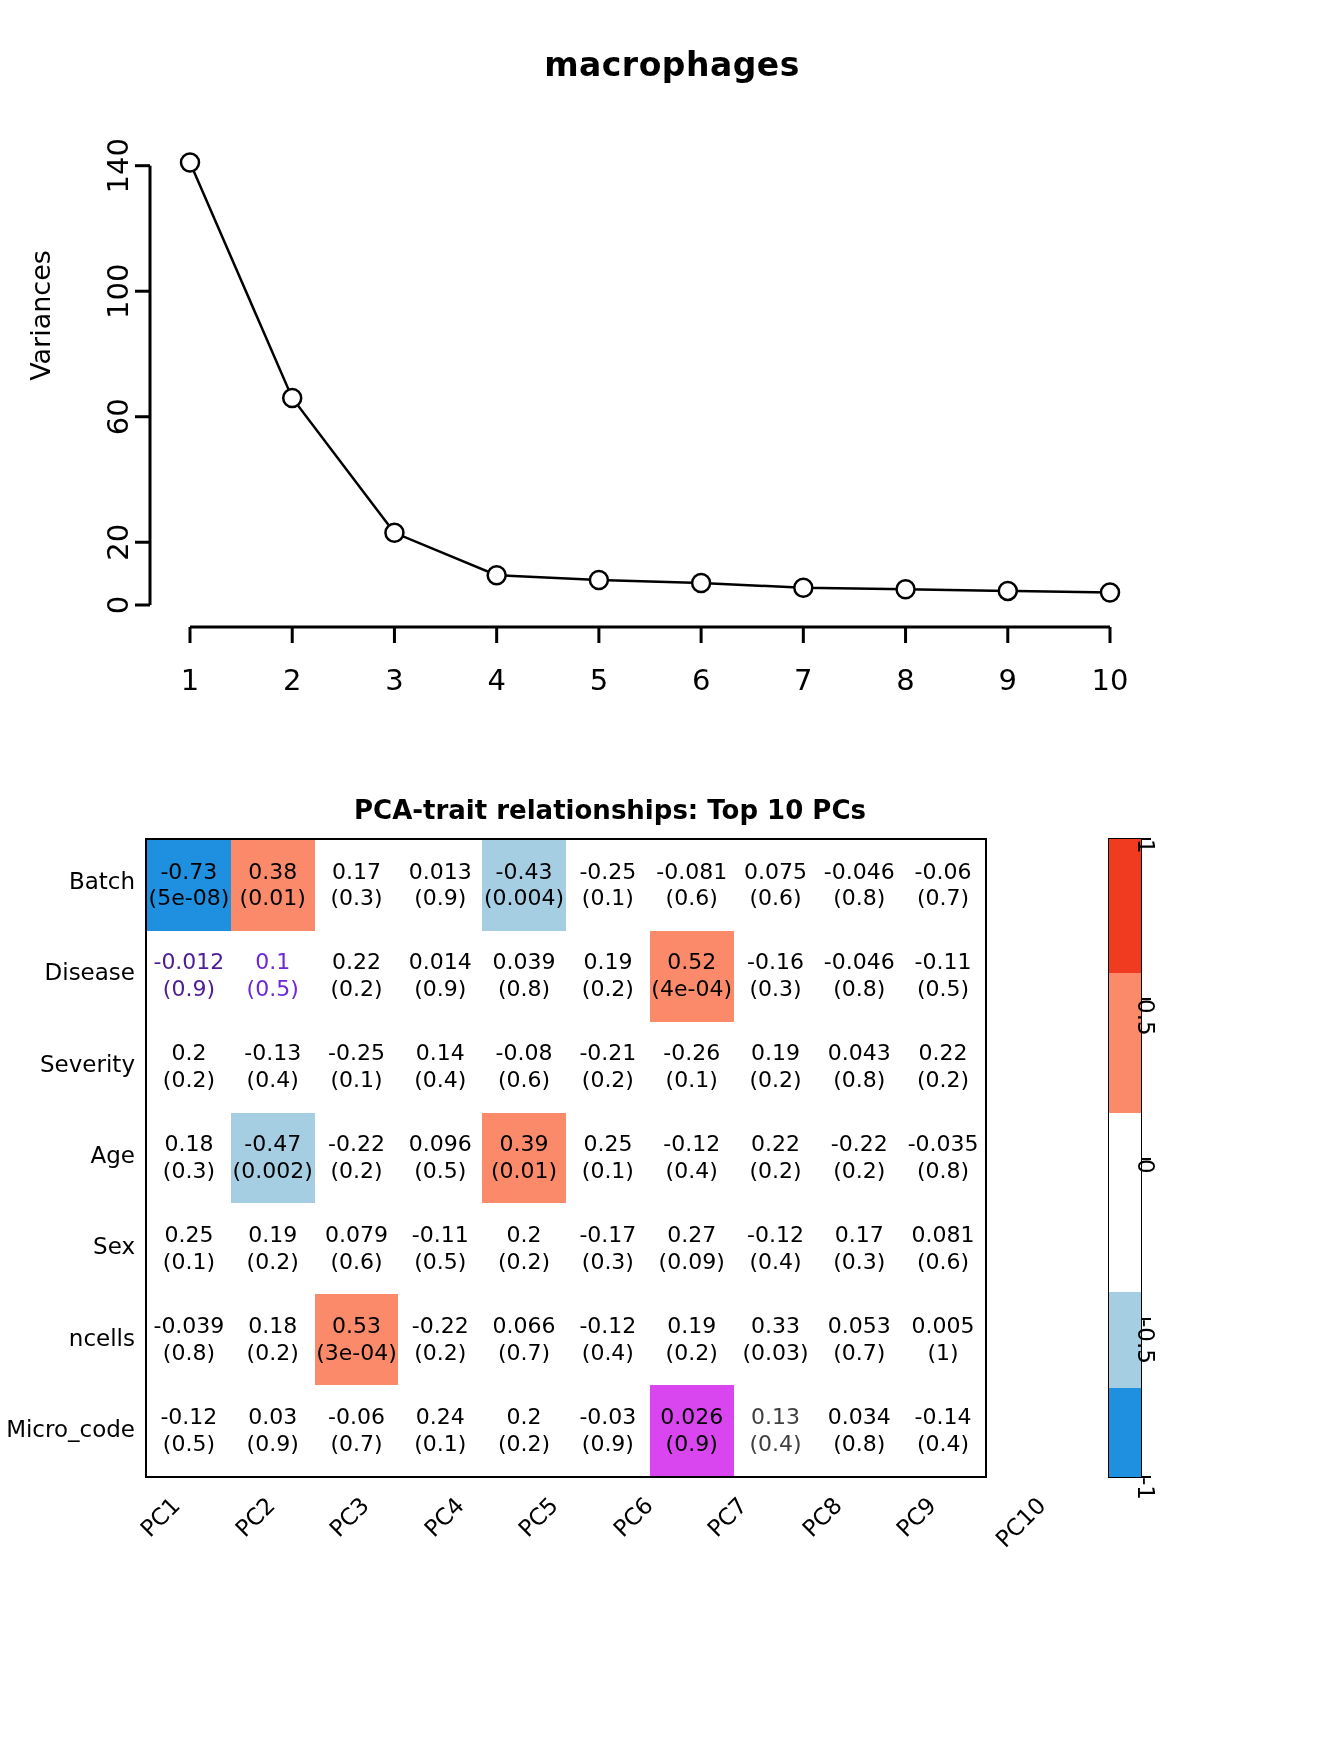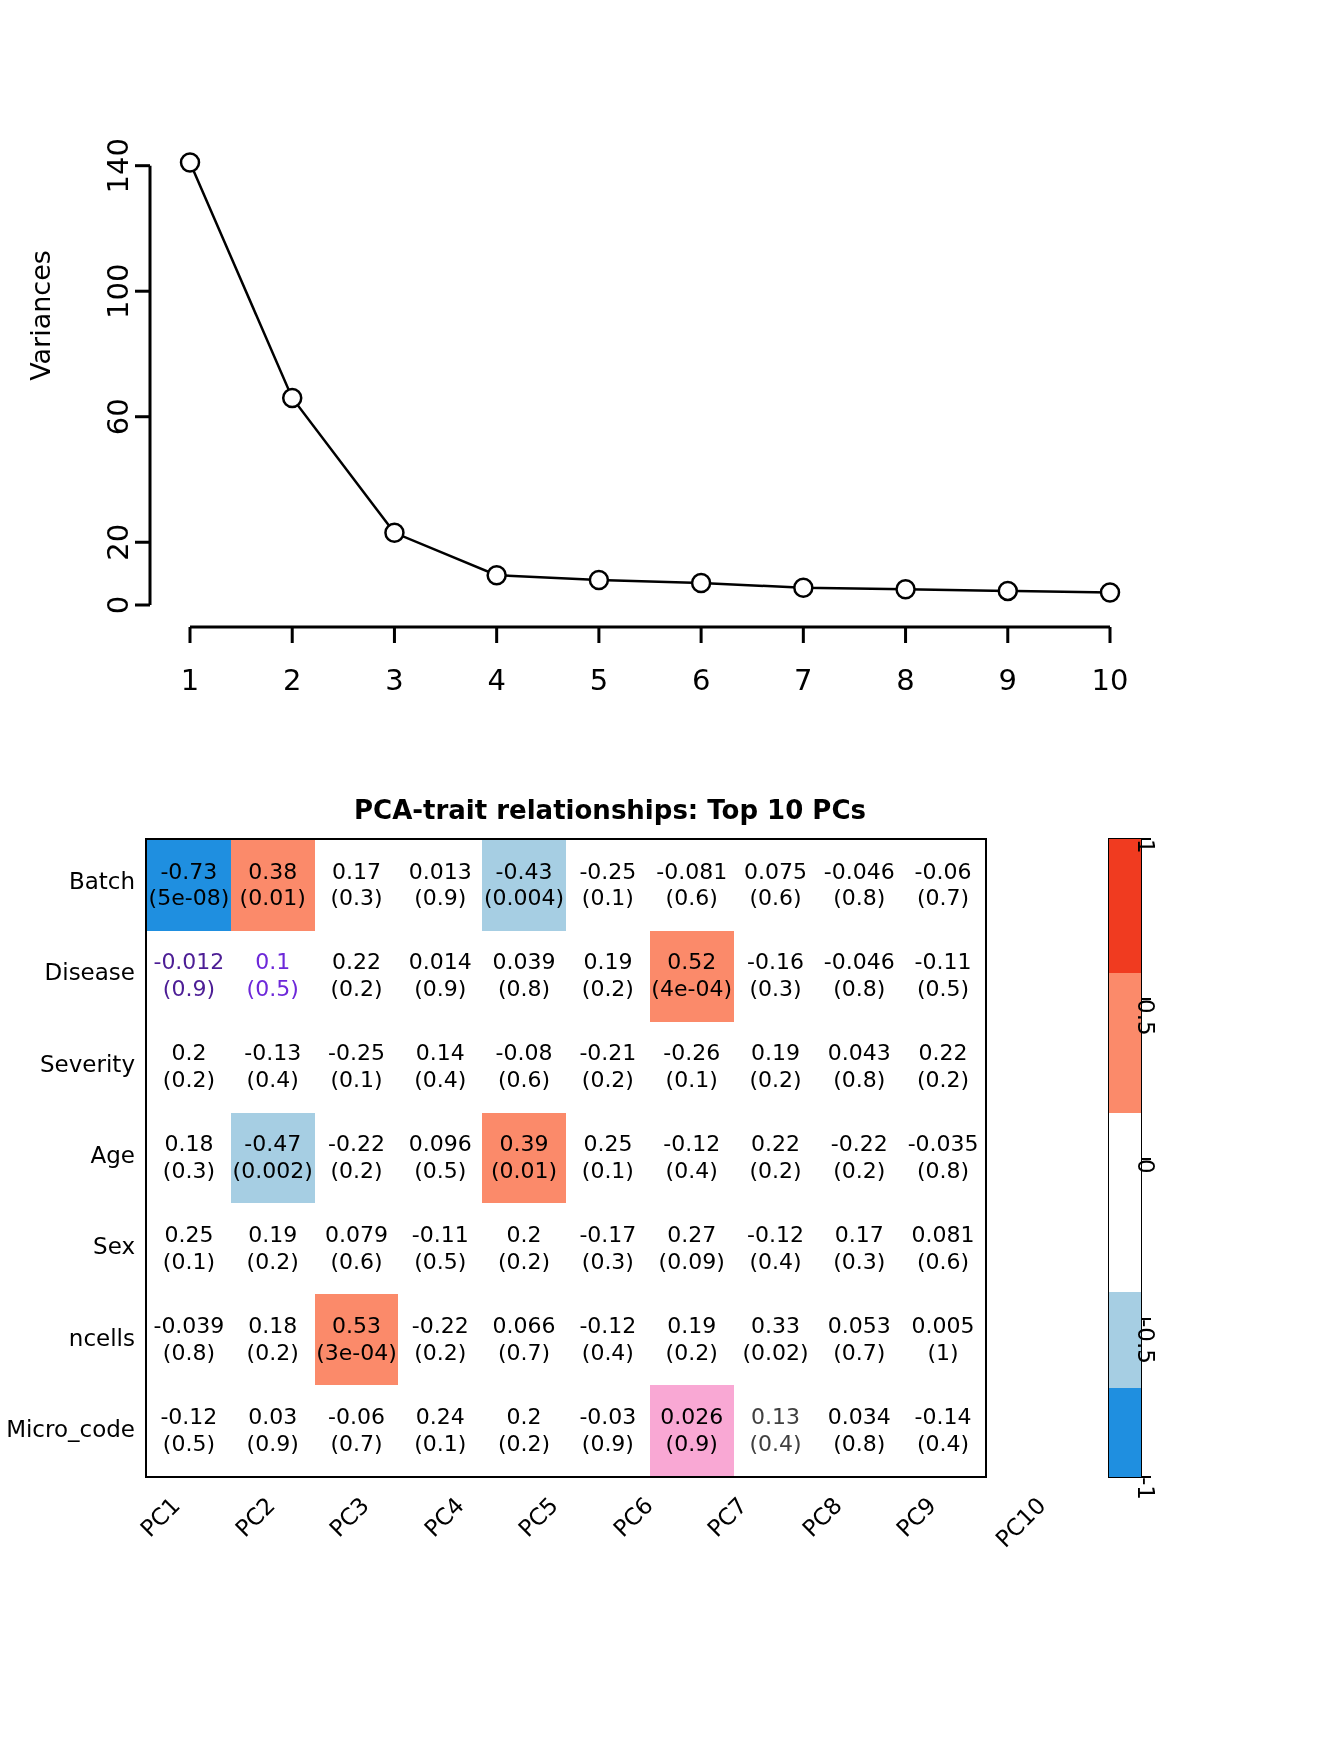--- a/index.html
+++ b/index.html
@@ -134,20 +134,21 @@
     left: 1142px;
     width: 9px;
     height: 2px;
     background: #000;
   }
 </style>
 </head>
 <body>
 
 <div id="scree-panel">
+  <div id="scree-title">macrophages</div>
   <div id="scree-ylabel">Variances</div>
   <svg id="scree-svg" width="1344" height="720">
       <line x1="150" y1="165.68965517241378" x2="150" y2="605" stroke="#000" stroke-width="3"></line>
       <line x1="150" y1="605" x2="135" y2="605" stroke="#000" stroke-width="3"></line>
       <text x="118" y="605" class="ytick-txt" text-anchor="middle" dominant-baseline="central" transform="rotate(-90 118 605)">0</text>
       <line x1="150" y1="542.2413793103449" x2="135" y2="542.2413793103449" stroke="#000" stroke-width="3"></line>
       <text x="118" y="542.2413793103449" class="ytick-txt" text-anchor="middle" dominant-baseline="central" transform="rotate(-90 118 542.2413793103449)">20</text>
       <line x1="150" y1="416.7241379310345" x2="135" y2="416.7241379310345" stroke="#000" stroke-width="3"></line>
       <text x="118" y="416.7241379310345" class="ytick-txt" text-anchor="middle" dominant-baseline="central" transform="rotate(-90 118 416.7241379310345)">60</text>
       <line x1="150" y1="291.2068965517241" x2="135" y2="291.2068965517241" stroke="#000" stroke-width="3"></line>
@@ -438,21 +439,21 @@
             <td style="background: rgb(255, 255, 255); color: rgb(0, 0, 0);">
               <div>-0.12</div>
               <div>(0.4)</div>
             </td>
             <td style="background: rgb(255, 255, 255); color: rgb(0, 0, 0);">
               <div>0.19</div>
               <div>(0.2)</div>
             </td>
             <td style="background: rgb(255, 255, 255); color: rgb(0, 0, 0);">
               <div>0.33</div>
-              <div>(0.02)</div>
+              <div>(0.03)</div>
             </td>
             <td style="background: rgb(255, 255, 255); color: rgb(0, 0, 0);">
               <div>0.053</div>
               <div>(0.7)</div>
             </td>
             <td style="background: rgb(255, 255, 255); color: rgb(0, 0, 0);">
               <div>0.005</div>
               <div>(1)</div>
             </td>
           </tr>
@@ -474,21 +475,21 @@
               <div>(0.1)</div>
             </td>
             <td style="background: rgb(255, 255, 255); color: rgb(0, 0, 0);">
               <div>0.2</div>
               <div>(0.2)</div>
             </td>
             <td style="background: rgb(255, 255, 255); color: rgb(0, 0, 0);">
               <div>-0.03</div>
               <div>(0.9)</div>
             </td>
-            <td style="background: #f9a8d4; color: rgb(0, 0, 0);">
+            <td style="background: #d946ef; color: rgb(0, 0, 0);">
               <div>0.026</div>
               <div>(0.9)</div>
             </td>
             <td style="background: rgb(255, 255, 255); color: #404040;">
               <div>0.13</div>
               <div>(0.4)</div>
             </td>
             <td style="background: rgb(255, 255, 255); color: rgb(0, 0, 0);">
               <div>0.034</div>
               <div>(0.8)</div>

